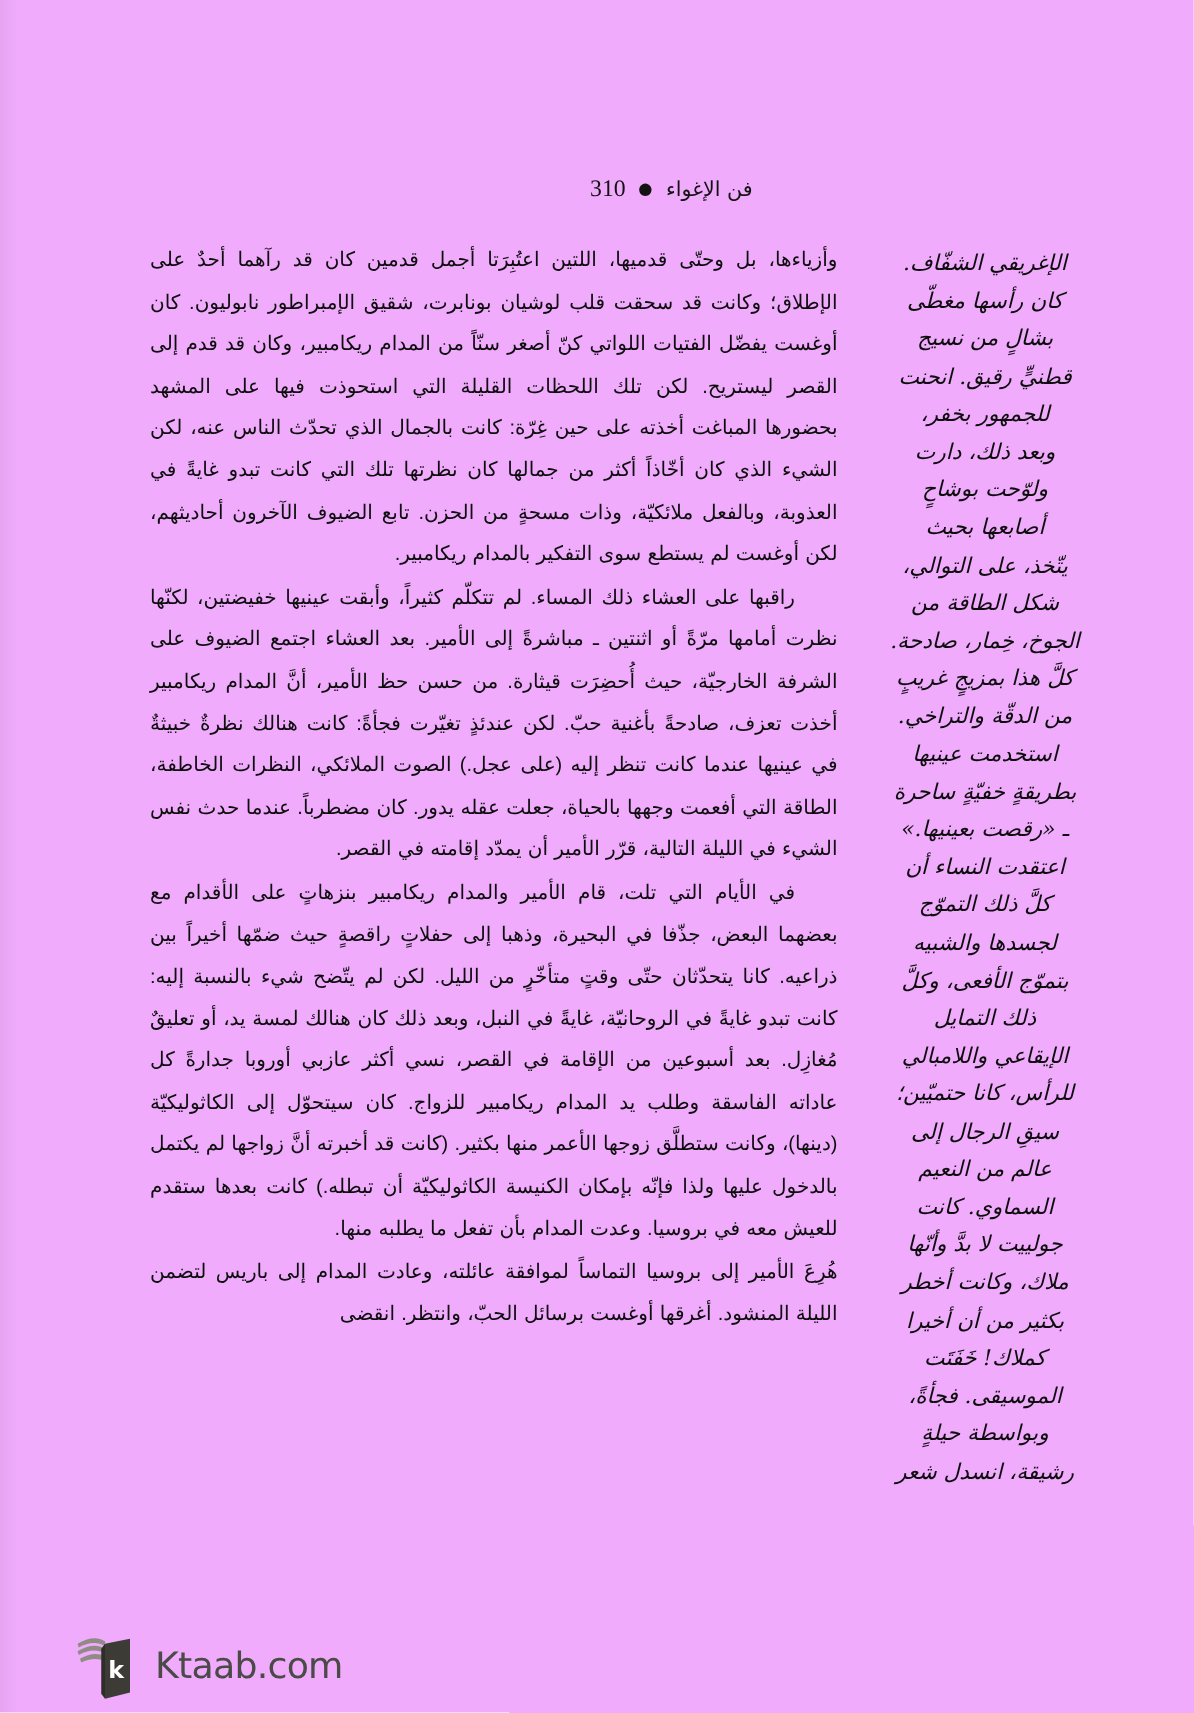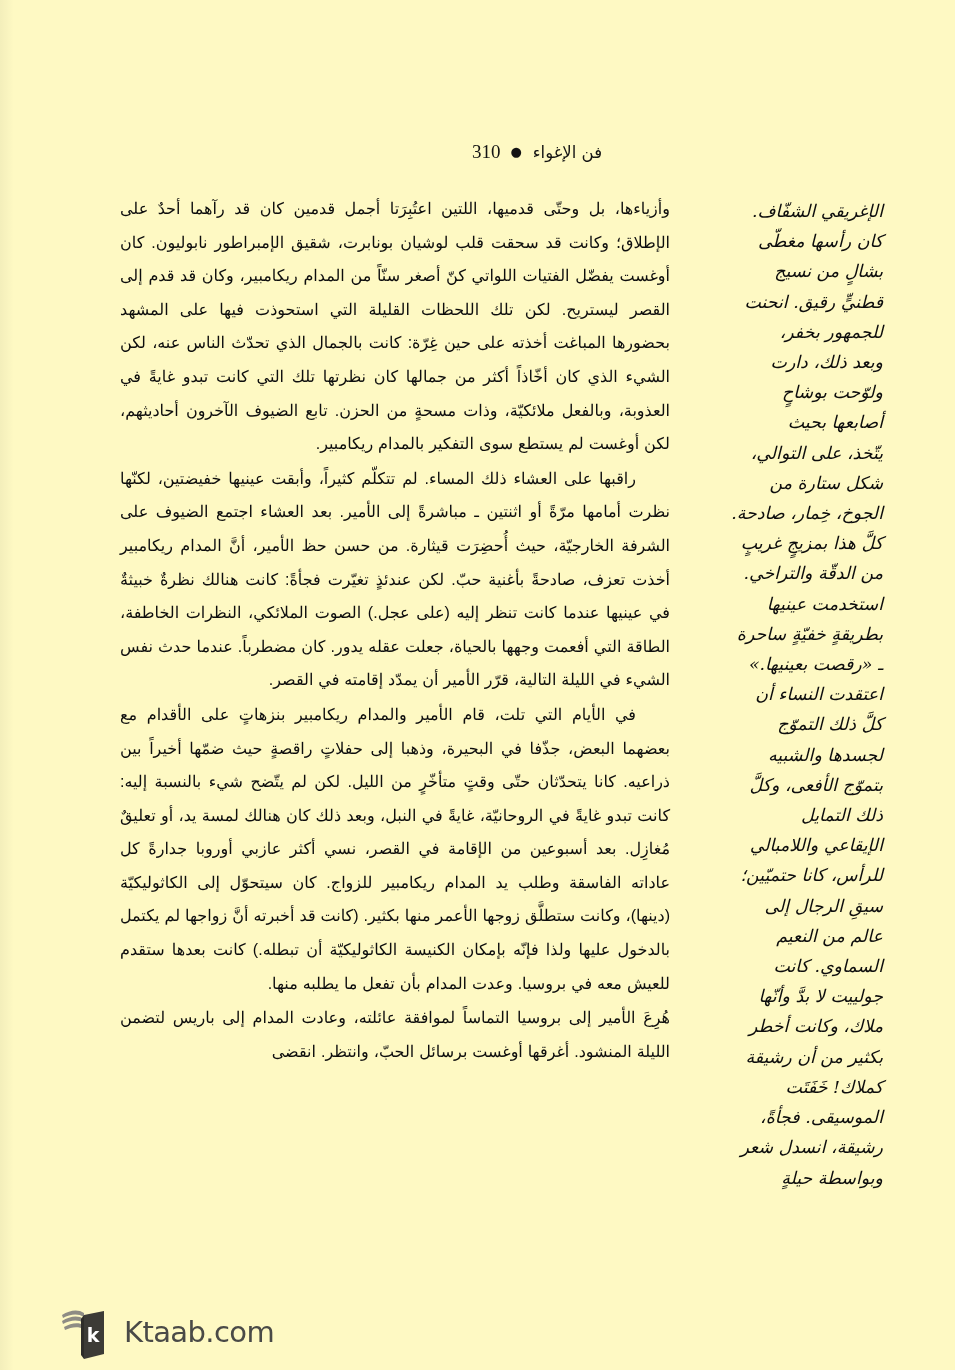--- a/index.html
+++ b/index.html
@@ -6,21 +6,21 @@
   html, body {
     margin: 0;
     padding: 0;
     background: #ffffff;
   }
 
   #page {
     position: relative;
     width: 955px;
     height: 1370px;
-    background: #fef9c3;
+    background: #f0abfc;
     overflow: hidden;
     font-family: "DejaVu Sans", "Liberation Sans", sans-serif;
     color: #111111;
   }
 
   
   #running-head {
     position: absolute;
     top: 140px;
     right: 103px;
@@ -72,20 +72,21 @@
     text-indent: 34px;
   }
 
   
   #margin-note {
     position: absolute;
     top: 196px;
     right: 72px;
     width: 190px;
     direction: rtl;
+    text-align: center;
     font-family: "DejaVu Serif", "Liberation Serif", serif;
     font-style: italic;
     font-size: 17.4px;
     line-height: 30.2px;
     color: #0d0d0d;
     letter-spacing: -0.3px;
   }
   #margin-note p {
     margin: 0;
   }
@@ -147,44 +148,44 @@
   <div id="margin-note">
     <p>الإغريقي الشفّاف.</p>
     <p>كان رأسها مغطّى</p>
     <p>بشالٍ من نسيج</p>
     <p>قطنيٍّ رقيق. انحنت</p>
     <p>للجمهور بخفر،</p>
     <p>وبعد ذلك، دارت</p>
     <p>ولوّحت بوشاحٍ</p>
     <p>أصابعها بحيث</p>
     <p>يتّخذ، على التوالي،</p>
-    <p>شكل ستارة من</p>
+    <p>شكل الطاقة من</p>
     <p>الجوخ، خِمار، صادحة.</p>
     <p>كلَّ هذا بمزيجٍ غريبٍ</p>
     <p>من الدقّة والتراخي.</p>
     <p>استخدمت عينيها</p>
     <p>بطريقةٍ خفيّةٍ ساحرة</p>
     <p>ـ «رقصت بعينيها.»</p>
     <p>اعتقدت النساء أن</p>
     <p>كلَّ ذلك التموّج</p>
     <p>لجسدها والشبيه</p>
     <p>بتموّج الأفعى، وكلَّ</p>
     <p>ذلك التمايل</p>
     <p>الإيقاعي واللامبالي</p>
     <p>للرأس، كانا حتميّين؛</p>
     <p>سيقِ الرجال إلى</p>
     <p>عالم من النعيم</p>
     <p>السماوي. كانت</p>
     <p>جولييت لا بدَّ وأنّها</p>
     <p>ملاك، وكانت أخطر</p>
-    <p>بكثير من أن رشيقة</p>
+    <p>بكثير من أن أخيرا</p>
     <p>كملاك! خَفَتَت</p>
     <p>الموسيقى. فجأةً،</p>
+    <p>وبواسطة حيلةٍ</p>
     <p>رشيقة، انسدل شعر</p>
-    <p>وبواسطة حيلةٍ</p>
   </div>
 
   <div id="watermark">
     <span class="logo-mark">
       <svg width="52" height="56" viewBox="0 0 52 56" xmlns="http://www.w3.org/2000/svg">
 
         <g fill="#8e8c84">
           <path d="M2 9 C10 4, 18 3, 24 7 L24 11 C18 7, 10 8, 3 12 Z"></path>
           <path d="M2 15 C10 10, 18 9, 24 13 L24 17 C18 13, 10 14, 3 18 Z"></path>
           <path d="M4 21 C11 17, 18 16, 24 19 L24 23 C18 20, 11 21, 5 24 Z"></path>

